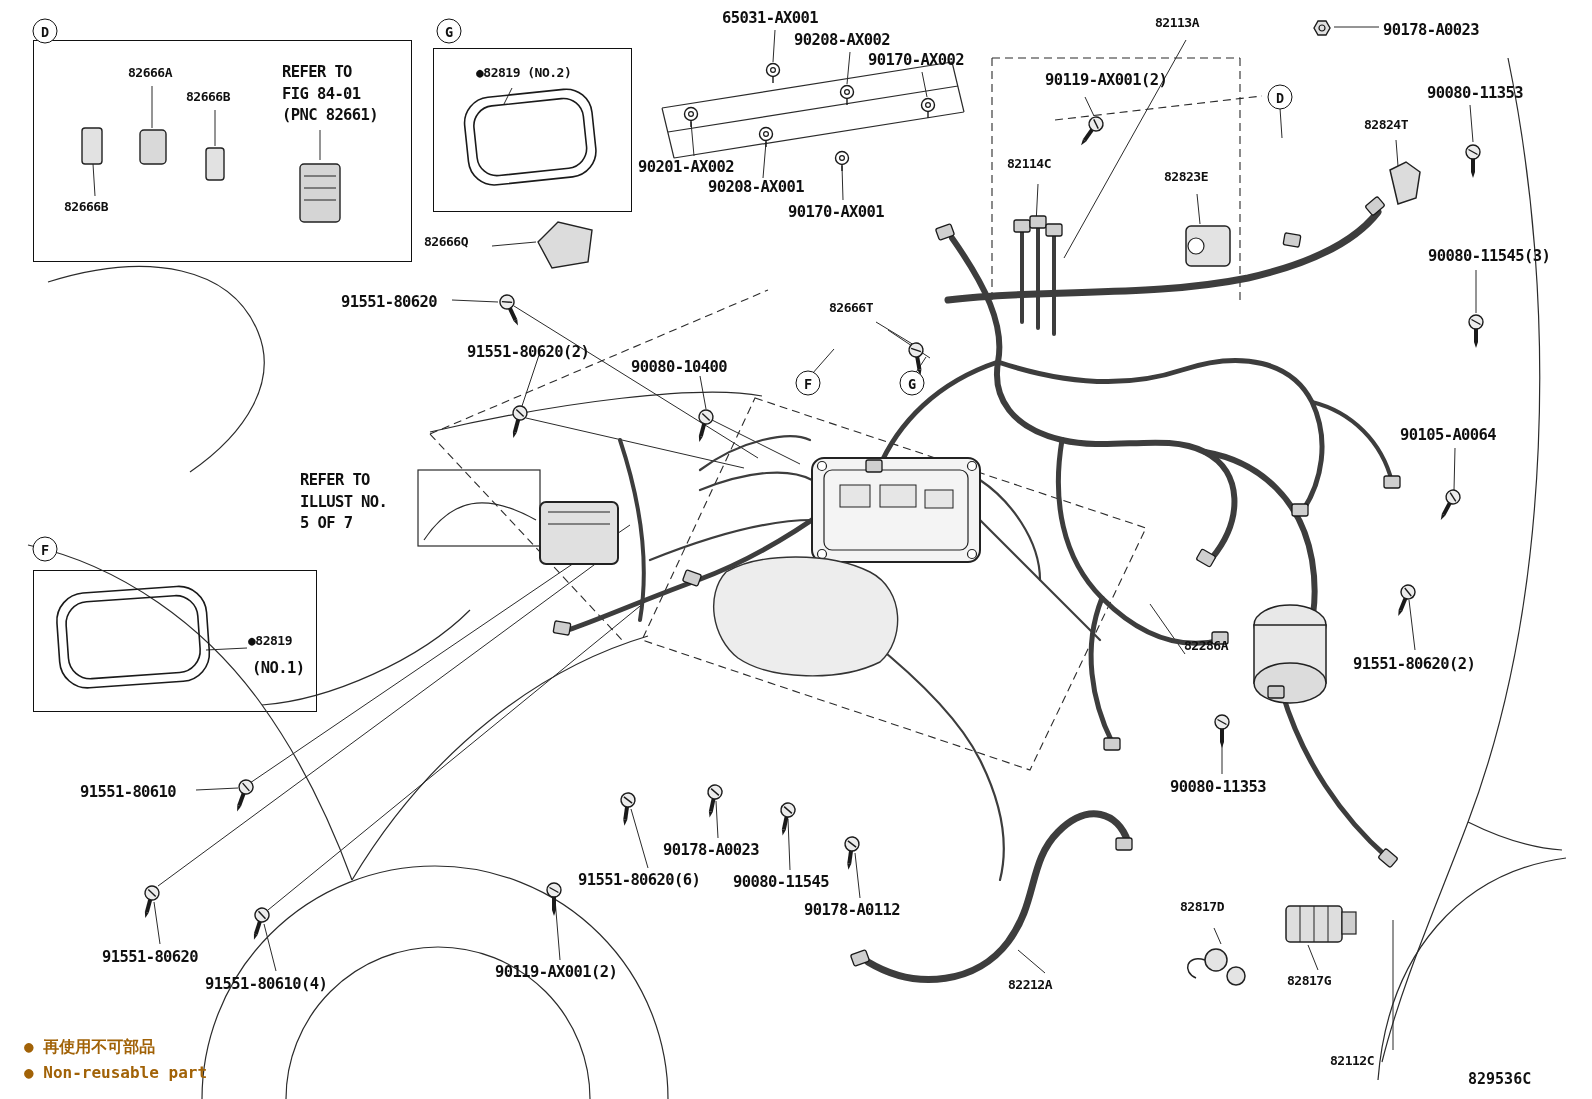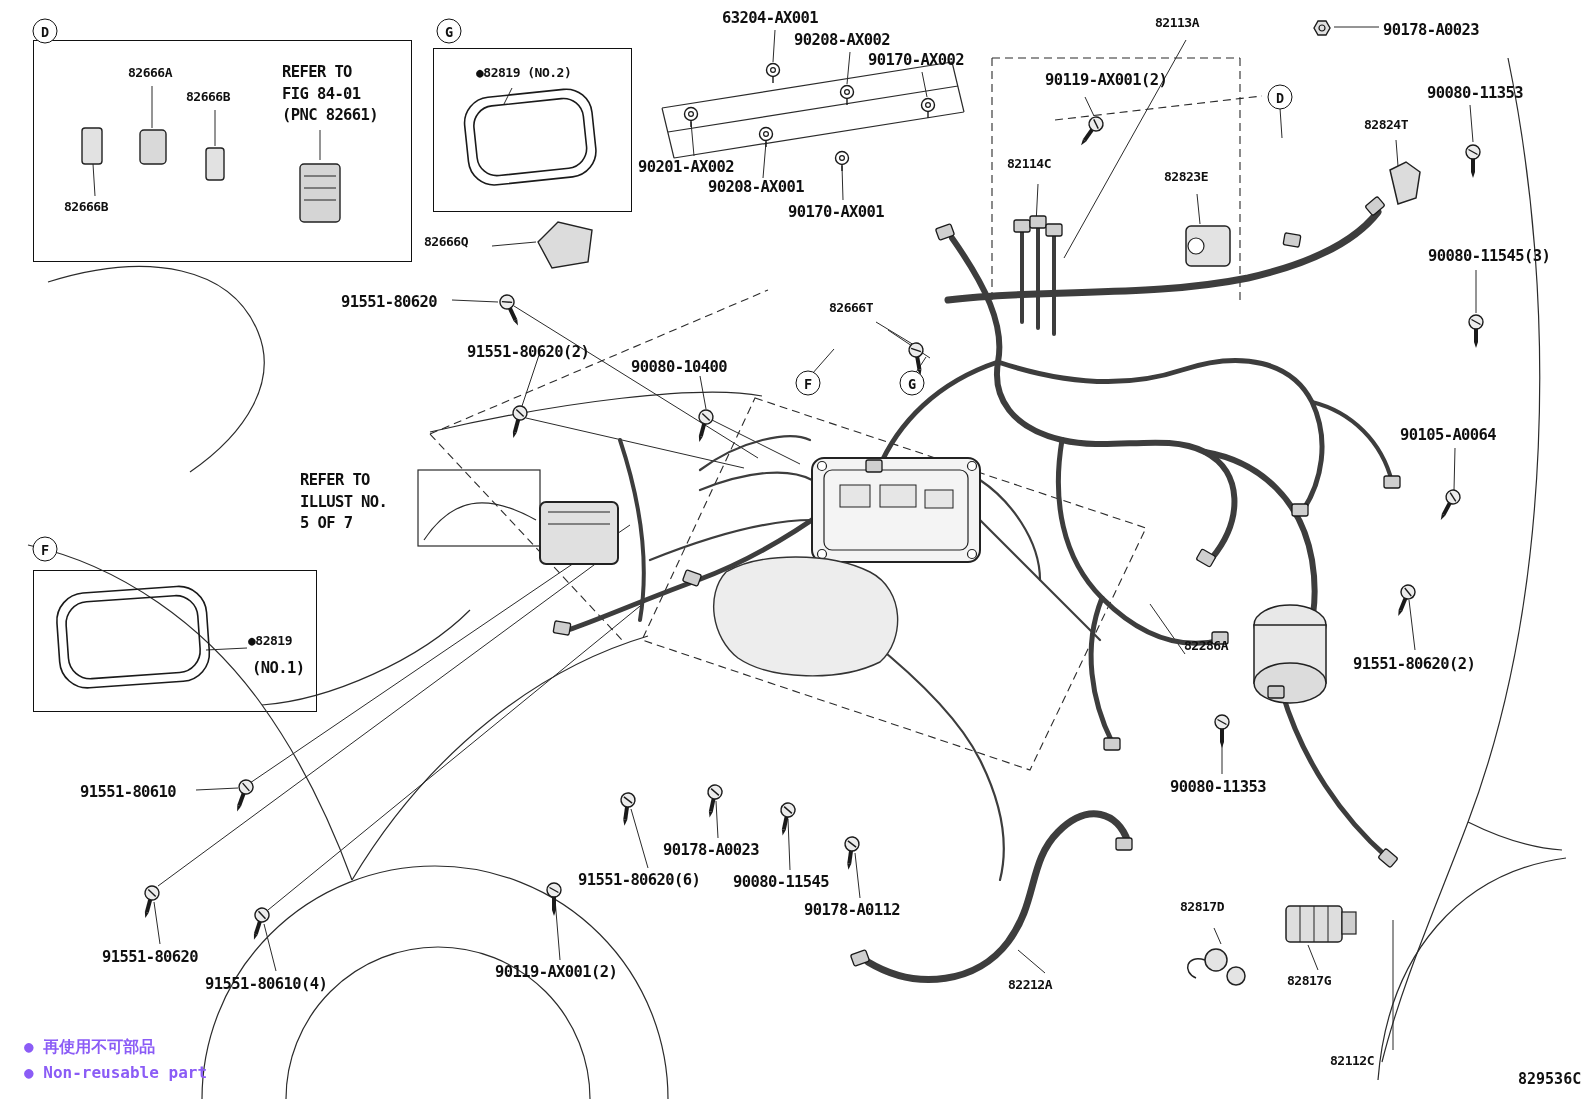--- a/index.html
+++ b/index.html
@@ -13,22 +13,22 @@
     position:absolute;font-size:15.5px;font-weight:bold;color:#101010;
     white-space:pre;line-height:1.4;letter-spacing:-0.6px;
   }
   .part-label.large{font-size:13px;letter-spacing:-0.5px;}
   .callout{
     position:absolute;width:23px;height:23px;border:1.7px solid #111;border-radius:50%;
     display:flex;align-items:center;justify-content:center;font-size:13.5px;font-weight:bold;
     color:#111;background:#fff;transform:translate(-50%,-50%);z-index:6;
   }
   .inset{position:absolute;border:1.7px solid #111;background:#fff;z-index:1;}
-  .legend{position:absolute;left:24px;top:1034px;font-size:16px;font-weight:bold;color:#8b5cf6;line-height:1.65;z-index:6;}
-  .drawing-number{position:absolute;left:1518px;top:1070px;font-size:15px;font-weight:bold;color:#101010;z-index:6;}
+  .legend{position:absolute;left:24px;top:1034px;font-size:16px;font-weight:bold;color:#a16207;line-height:1.65;z-index:6;}
+  .drawing-number{position:absolute;left:1468px;top:1070px;font-size:15px;font-weight:bold;color:#101010;z-index:6;}
 </style>
 </head>
 <body>
 
 <div class="stage">
 
   <div class="inset" style="left:33px;top:40px;width:377px;height:220px"></div>
   <div class="inset" style="left:433px;top:48px;width:197px;height:162px"></div>
   <div class="inset" style="left:33px;top:570px;width:282px;height:140px"></div>
 
@@ -261,21 +261,21 @@
   <div id="label-layer" style="z-index:5">
       <div class="part-label large" style="left: 128px; top: 64px;">82666A</div>
       <div class="part-label large" style="left: 186px; top: 88px;">82666B</div>
       <div class="part-label large" style="left: 64px; top: 198px;">82666B</div>
       <div class="part-label" style="left: 282px; top: 62px;">REFER TO
 FIG 84-01
 (PNC 82661)</div>
       <div class="part-label large" style="left: 476px; top: 64px;">●82819 (NO.2)</div>
       <div class="part-label large" style="left: 248px; top: 632px;">●82819</div>
       <div class="part-label" style="left: 252px; top: 658px;">(NO.1)</div>
-      <div class="part-label" style="left: 722px; top: 8px;">63204-AX001</div>
+      <div class="part-label" style="left: 722px; top: 8px;">65031-AX001</div>
       <div class="part-label" style="left: 794px; top: 30px;">90208-AX002</div>
       <div class="part-label" style="left: 868px; top: 50px; text-align: center;">90170-AX002</div>
       <div class="part-label large" style="left: 1155px; top: 14px;">82113A</div>
       <div class="part-label" style="left: 1383px; top: 20px;">90178-A0023</div>
       <div class="part-label" style="left: 1427px; top: 83px;">90080-11353</div>
       <div class="part-label large" style="left: 1364px; top: 116px;">82824T</div>
       <div class="part-label" style="left: 1045px; top: 70px;">90119-AX001(2)</div>
       <div class="part-label large" style="left: 1007px; top: 155px;">82114C</div>
       <div class="part-label large" style="left: 1164px; top: 168px;">82823E</div>
       <div class="part-label" style="left: 1428px; top: 246px;">90080-11545(3)</div>

